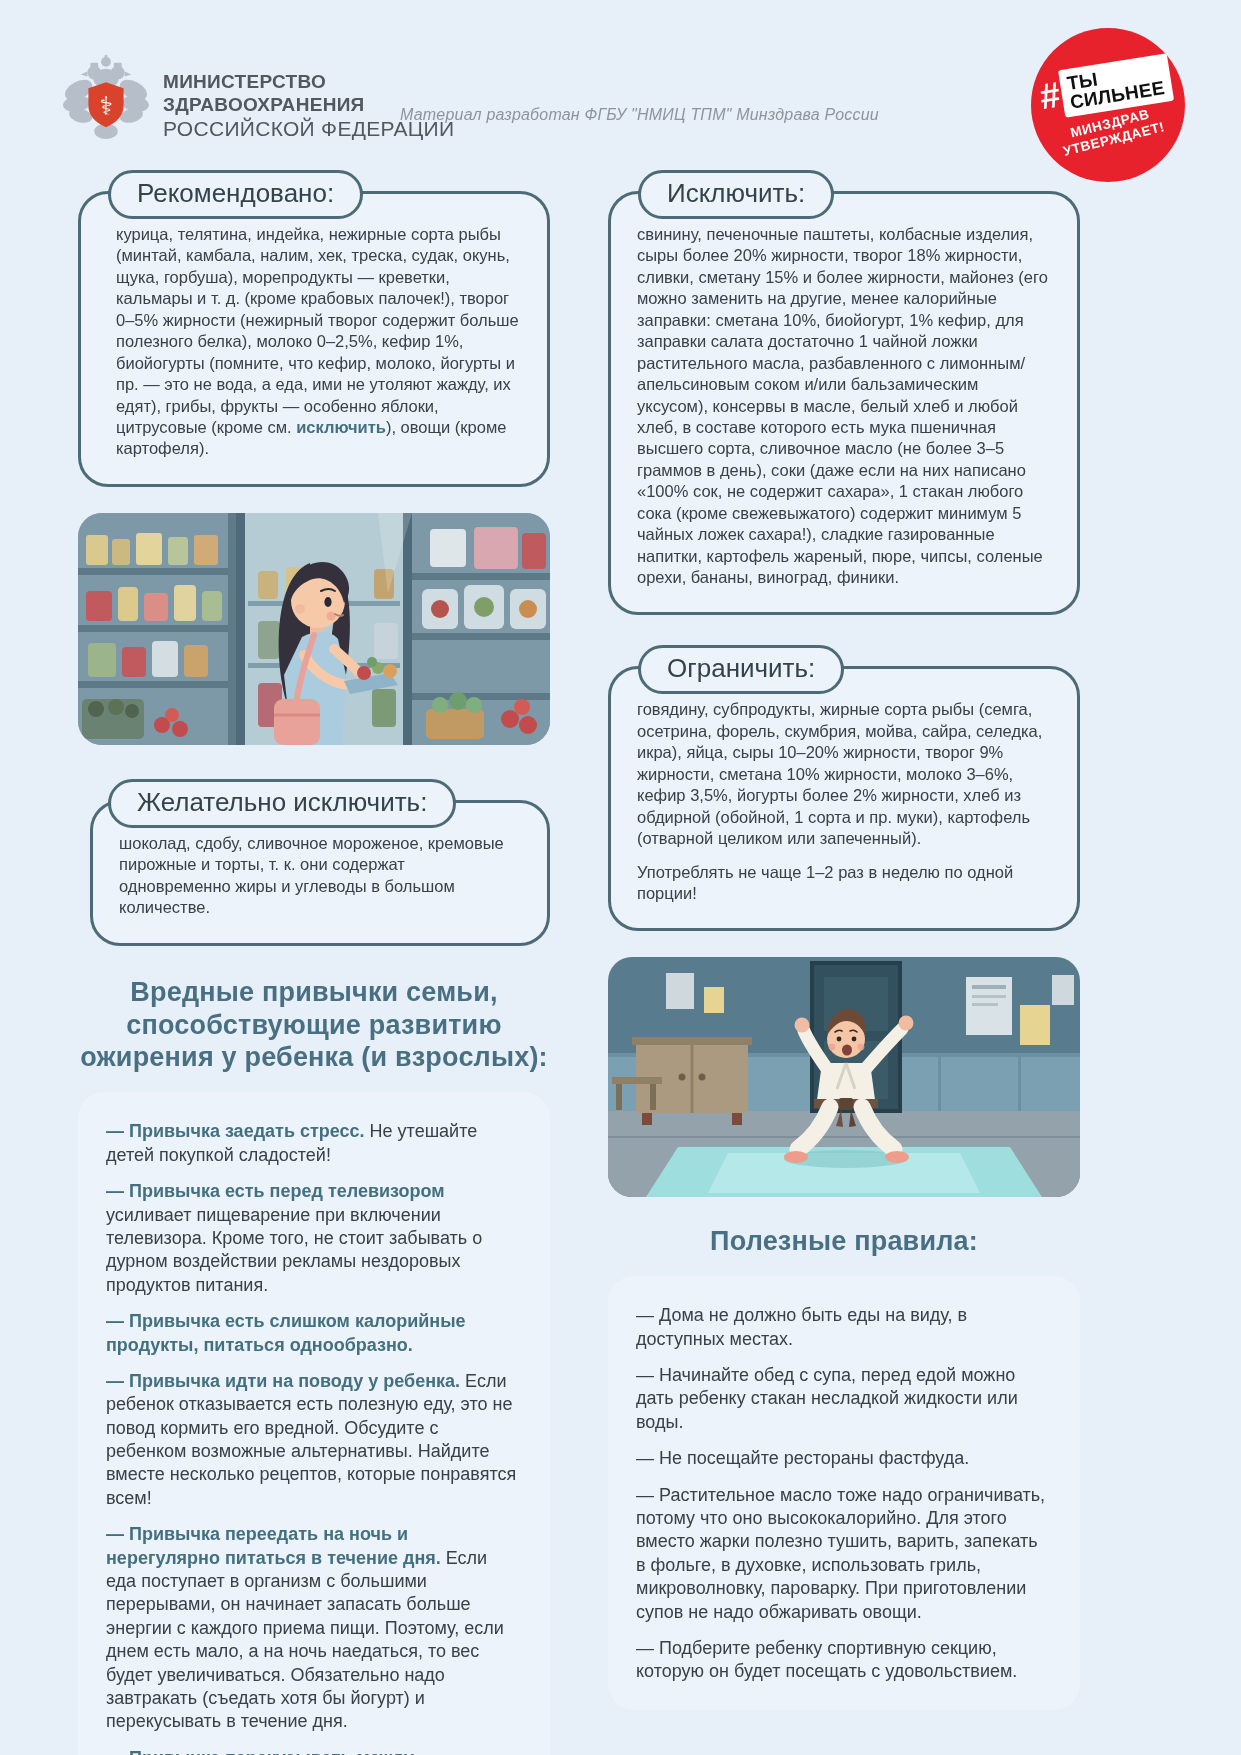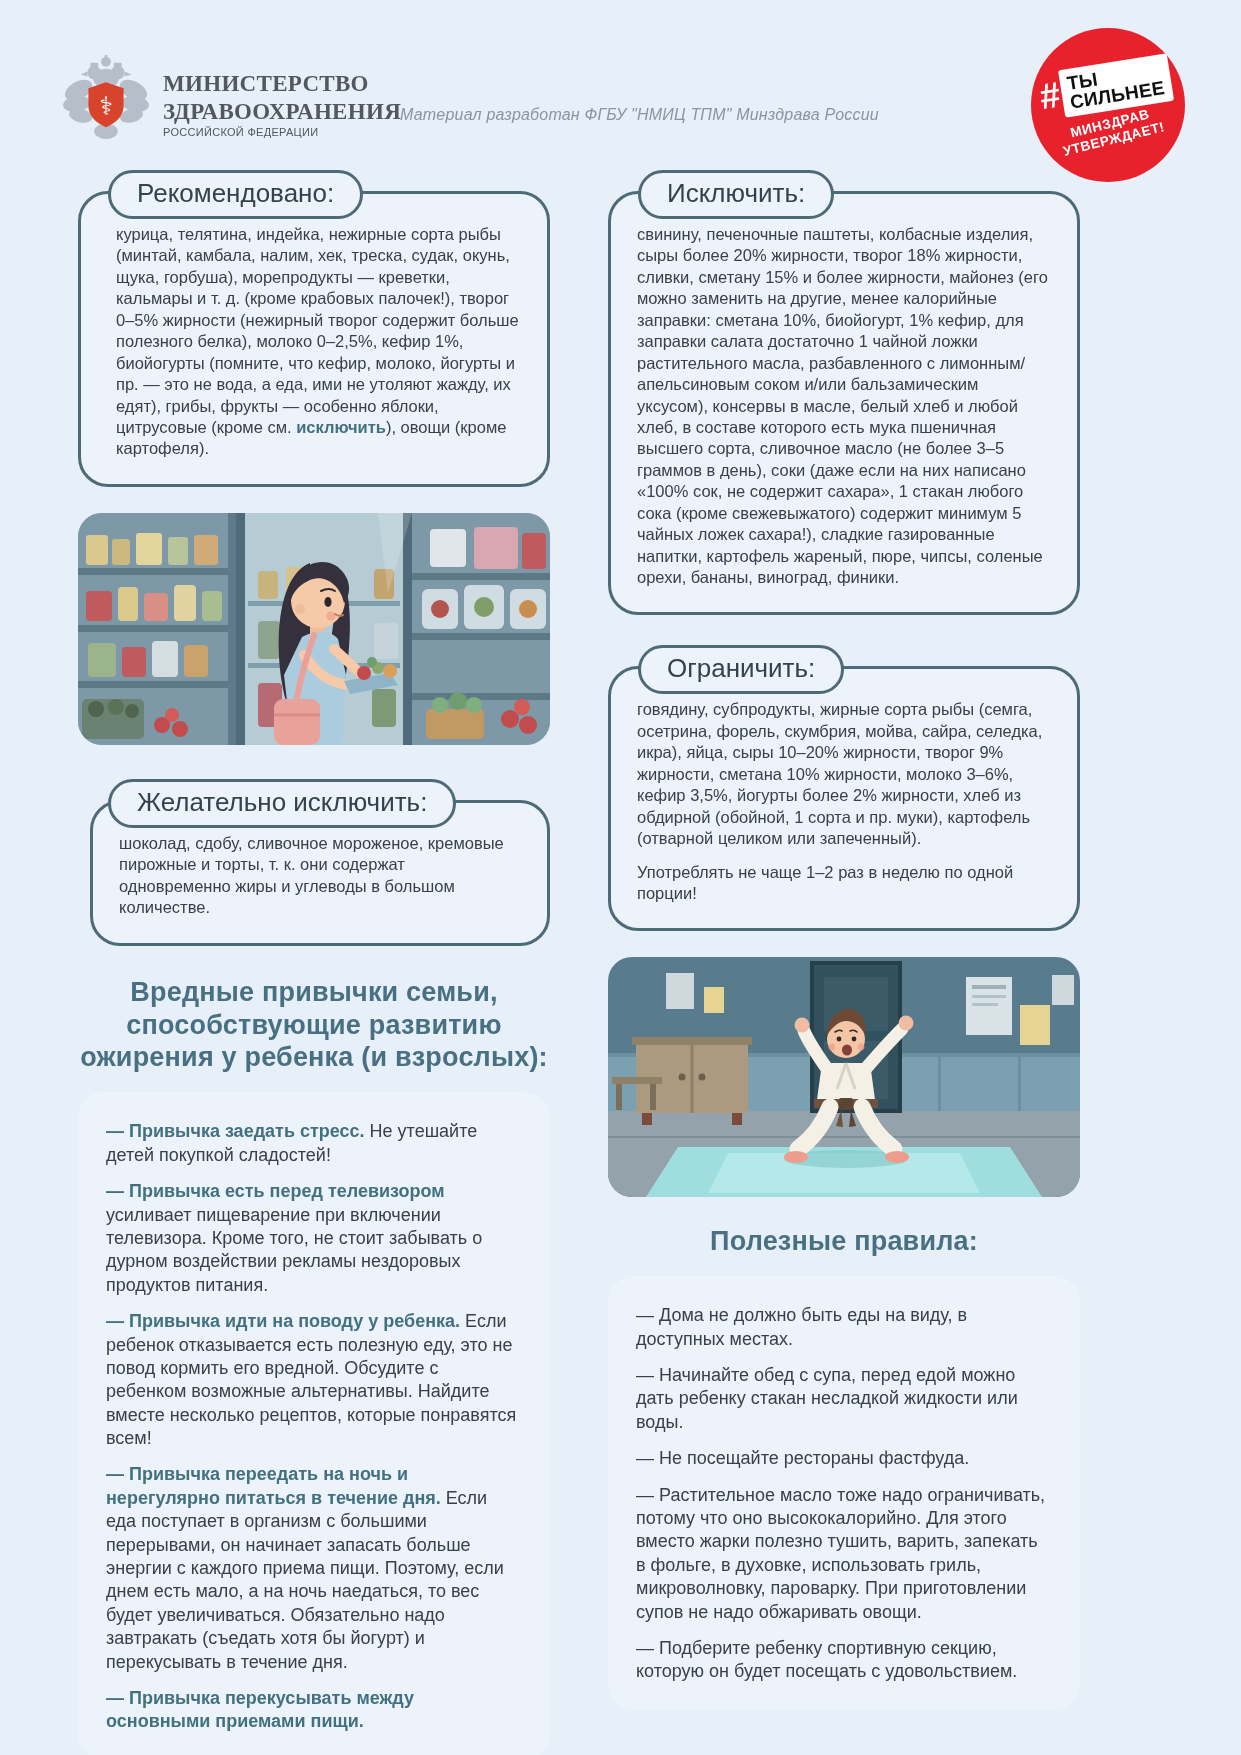--- a/index.html
+++ b/index.html
@@ -11,22 +11,22 @@
   body{
     width:1241px;height:1755px;overflow:hidden;position:relative;
     font-family:"Liberation Sans","DejaVu Sans",sans-serif;color:var(--ink);
   }
   .page{position:relative;width:1241px;height:1755px;}
 
   
   header{position:relative;height:158px;}
   .emblem{position:absolute;left:62px;top:52px;width:88px;height:92px;}
   .ministry{position:absolute;left:163px;top:70px;line-height:1.22;color:#53575e;}
-  .ministry .m-bold{font-weight:bold;font-size:23px;letter-spacing:.3px;font-family:Liberation Serif, serif;}
-  .ministry .m-reg{font-size:11px;letter-spacing:.3px;}
+  .ministry .m-bold{font-weight:bold;font-size:19px;letter-spacing:.3px;}
+  .ministry .m-reg{font-size:21px;letter-spacing:.3px;}
   .credit{position:absolute;left:400px;top:106px;font-style:italic;font-size:16px;color:var(--muted);letter-spacing:.2px;}
   .badge{position:absolute;right:56px;top:28px;width:154px;height:154px;border-radius:50%;
          background:var(--badge-red);display:flex;align-items:center;justify-content:center;}
   .badge-inner{transform:rotate(-9deg);text-align:center;}
   .badge-row{display:flex;align-items:center;justify-content:center;gap:2px;}
   .badge-hash{color:#fff;font-weight:bold;font-size:36px;line-height:1;}
   .badge-box{background:#fff;color:#101010;font-weight:bold;font-size:19px;line-height:1.02;
              padding:5px 7px 4px;border-radius:3px;display:flex;flex-direction:column;text-align:left;letter-spacing:.3px;}
   .badge-sub{color:#fff;font-weight:bold;font-size:13.5px;line-height:1.15;margin-top:5px;
              transform:rotate(-5deg);letter-spacing:.6px;}
@@ -230,20 +230,21 @@
         </div>
       </section>
 
       <h2 class="big-title">Вредные привычки семьи, способствующие развитию ожирения у ребенка (и взрослых):</h2>
 
       <div class="soft-box habits-box">
   <p class="item"><span class="accent">— Привычка заедать стресс.</span><span> Не утешайте детей покупкой сладостей!</span></p>
 
   <p class="item"><span class="accent">— Привычка есть перед телевизором</span><span> усиливает пищеварение при включении телевизора. Кроме того, не стоит забывать о дурном воздействии рекламы нездоровых продуктов питания.</span></p>
 
+  <p class="item"><span class="accent">— Привычка есть слишком калорийные продукты, питаться однообразно.</span><span></span></p>
 
   <p class="item"><span class="accent">— Привычка идти на поводу у ребенка.</span><span> Если ребенок отказывается есть полезную еду, это не повод кормить его вредной. Обсудите с ребенком возможные альтернативы. Найдите вместе несколько рецептов, которые понравятся всем!</span></p>
 
   <p class="item"><span class="accent">— Привычка переедать на ночь и нерегулярно питаться в течение дня.</span><span> Если еда поступает в организм с большими перерывами, он начинает запасать больше энергии с каждого приема пищи. Поэтому, если днем есть мало, а на ночь наедаться, то вес будет увеличиваться. Обязательно надо завтракать (съедать хотя бы йогурт) и перекусывать в течение дня.</span></p>
 
   <p class="item"><span class="accent">— Привычка перекусывать между основными приемами пищи.</span><span></span></p>
 </div>
     </div>
 
     <div class="col">

